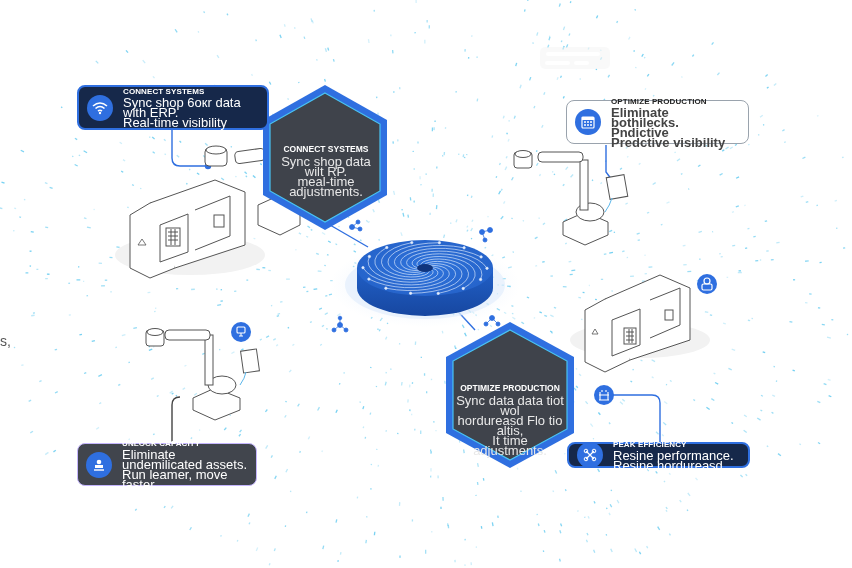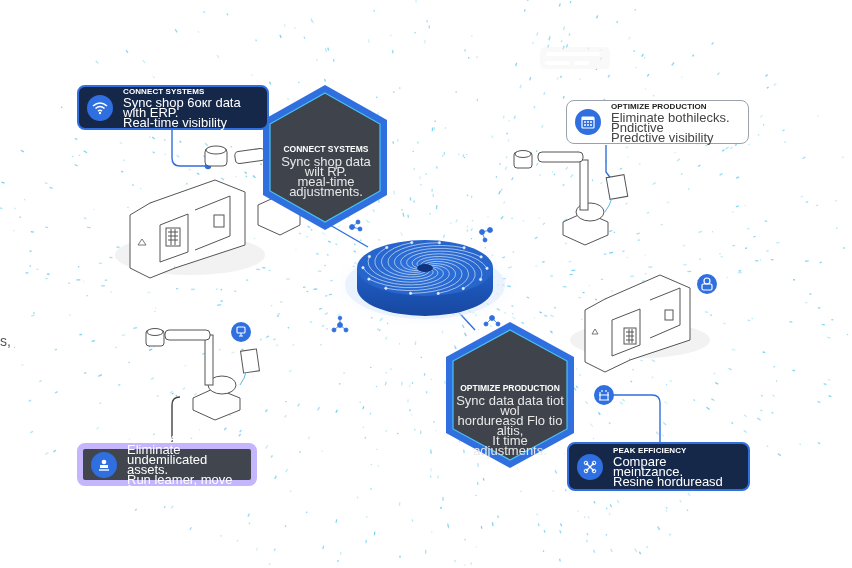--- a/index.html
+++ b/index.html
@@ -1,26 +1,26 @@
 <!DOCTYPE html>
 <html><head>
 <meta charset="utf-8">
 <style>
   html, body { margin:0; padding:0; }
   body { width:852px; height:568px; background:#ffffff; position:relative; overflow:hidden; font-family:"Liberation Sans", sans-serif; }
   #scene { position:absolute; left:0; top:0; width:852px; height:568px; }
   .card { position:absolute; border-radius:8px; display:flex; align-items:center; box-sizing:border-box; padding:0 8px; }
   .card.dark { background:#16284a; border:2px solid #2f6fe0; color:#fff; }
-  .card.grey { background:#41454d; color:#fff; border:6px solid #c4b5fd; }
+  .card.grey { background:#41454d; color:#fff; border:1px solid #c4b5fd; }
   .card.light { background:#fff; border:1px solid #9aa3ad; color:#333; }
   .card .ic { width:26px; height:26px; border-radius:50%; background:#2f6fe0; flex:0 0 26px; display:flex; align-items:center; justify-content:center; margin-right:10px; }
   .card .tt { font-size:8px; font-weight:bold; letter-spacing:0.1px; margin-bottom:2px; }
   .card .ds { font-size:13px; line-height:10px; }
   .card.light .tt { color:#222; }
-  .card.light .ds { color:#444; }
+  .card.light .ds { color:#444;font-weight:bold; }
   .hex-text { position:absolute; color:#fff; text-align:center; }
   .hex-text .tt { font-size:8.5px; font-weight:bold; margin-bottom:3px; }
   .hex-text .ds { font-size:13px; line-height:10px; color:#e8e8e8; }
   .stray { position:absolute; left:0; top:333px; font-size:14px; color:#555; }
 </style>
 </head>
 <body>
 
 <svg id="scene" viewBox="0 0 852 568" xmlns="http://www.w3.org/2000/svg">
   <defs>
@@ -1132,30 +1132,30 @@
         <path d="M2 12h10" stroke="#fff" stroke-width="1.4"></path>
       </svg>
   </div>
   <div>
     <div class="tt">UNLOCK CAPACITY</div>
     <div class="ds">Eliminate undemilicated assets.</div>
     <div class="ds">Run leamer, move faster</div>
   </div>
 </div>
 
-<div class="card dark" style="left:567px; top:442px; width:183px; height:49px;">
+<div class="card dark" style="left:567px; top:442px; width:183px; height:26px;">
   <div class="ic">
     <svg width="14" height="14" viewBox="0 0 14 14">
         <path d="M3 3L11 11M11 3L3 11" stroke="#fff" stroke-width="1.2"></path>
         <circle cx="3" cy="3" r="1.8" fill="none" stroke="#fff"></circle>
         <circle cx="11" cy="3" r="1.8" fill="none" stroke="#fff"></circle>
         <circle cx="3" cy="11" r="1.8" fill="none" stroke="#fff"></circle>
         <circle cx="11" cy="11" r="1.8" fill="none" stroke="#fff"></circle>
       </svg>
   </div>
   <div>
     <div class="tt">PEAK EFFICIENCY</div>
-    <div class="ds">Compare meintzance.</div>
+    <div class="ds">Resine performance.</div>
     <div class="ds">Resine hordureasd</div>
   </div>
 </div>
 
 <div class="stray">s,</div>
 
 </body></html>

